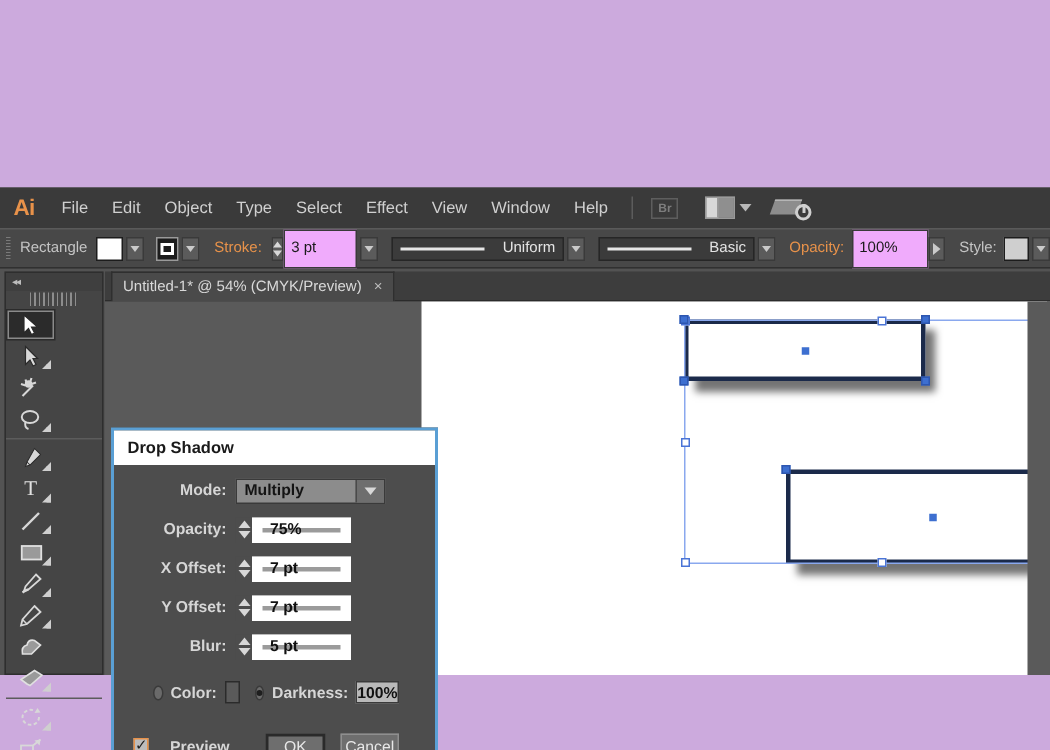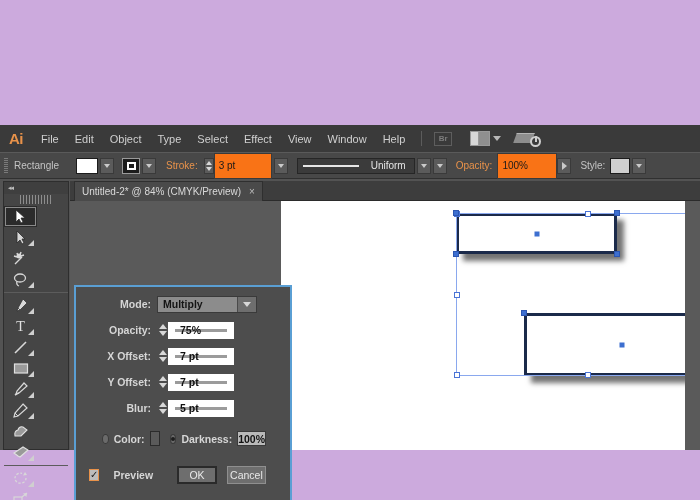--- a/index.html
+++ b/index.html
@@ -115,21 +115,21 @@
     width: 0; height: 0;
     border-left: 3px solid transparent; border-right: 3px solid transparent;
     border-bottom: 4px solid #d8d8d8;
   }
   .stepper .dn {
     width: 0; height: 0;
     border-left: 3px solid transparent; border-right: 3px solid transparent;
     border-top: 4px solid #d8d8d8;
   }
   .cb-field {
-    height: 16px; background: #f97316; border: 1px solid #3a3a3a;
+    height: 16px; background: #f0abfc; border: 1px solid #3a3a3a;
     color: #1a1a1a; font-size: 10px; display: flex; align-items: center;
     padding: 12px 4px;
   }
   .cb-linebox {
     height: 16px; width: 118px; background: #3b3b3b;
     border: 1px solid #262626; display: flex; align-items: center;
     padding: 0 5px; gap: 12px;
   }
   .cb-linebox .ln { flex: 0 0 56px; height: 2px; background: #e6e6e6; }
   .cb-linebox .lbl { color: #e4e4e4; font-size: 10px; }
@@ -374,20 +374,24 @@
       <div class="mini-drop">
           <i class="tri"></i>
         </div>
       <div class="cb-linebox" style="margin-left:9px">
         <i class="ln"></i>
         <span class="lbl">Uniform</span>
       </div>
       <div class="mini-drop">
           <i class="tri"></i>
         </div>
+      <div class="cb-linebox" style="margin-left:9px">
+        <i class="ln"></i>
+        <span class="lbl">Basic</span>
+      </div>
       <div class="mini-drop">
           <i class="tri"></i>
         </div>
       <div class="cb-label-o" style="margin-left:9px">Opacity:</div>
       <div class="cb-field" style="width:60px;margin-left:5px">100%</div>
       <div class="play-tri">
           <i></i>
         </div>
       <div class="cb-label" style="margin-left:9px">Style:</div>
       <div class="swatch-style" style="margin-left:5px"></div>
@@ -516,21 +520,21 @@
               <path d="M4 10 L10 10" stroke="#d8d8d8" stroke-width="1" stroke-dasharray="2 1.5"></path>
             </svg>
 
         </div>
 
       </div>
     </div>
 
     <div class="doc-tabbar">
       <div class="doc-tab">
-        <span class="doc-tab-title">Untitled-2* @ 84% (CMYK/Preview)</span>
+        <span class="doc-tab-title">Untitled-1* @ 54% (CMYK/Preview)</span>
         <span class="doc-tab-close">×</span>
       </div>
     </div>
 
     <div class="doc-frame">
       <div class="canvas-area">
         <div class="artboard-edge"></div>
 
         <div class="shape" style="left:175px;top:12px;width:161px;height:41px;">
           <div class="center-pt" style="left:50%;top:50%"></div>
@@ -555,20 +559,23 @@
         <div class="handle filled" style="left:175px;top:53px"></div>
         <div class="handle filled" style="left:336px;top:12px"></div>
         <div class="handle filled" style="left:336px;top:53px"></div>
         <div class="handle filled" style="left:243px;top:112px"></div>
 
       </div>
       <div class="canvas-scroll-r"></div>
     </div>
 
     <div class="dialog">
+      <div class="dlg-title">
+        <span class="dlg-title-text">Drop Shadow</span>
+      </div>
       <div class="dlg-body">
 
         <div class="dlg-row">
           <span class="dlg-label">Mode:</span>
           <div class="dlg-select">
             <span>Multiply</span>
             <span class="dd">
                 <i></i>
               </span>
           </div>

